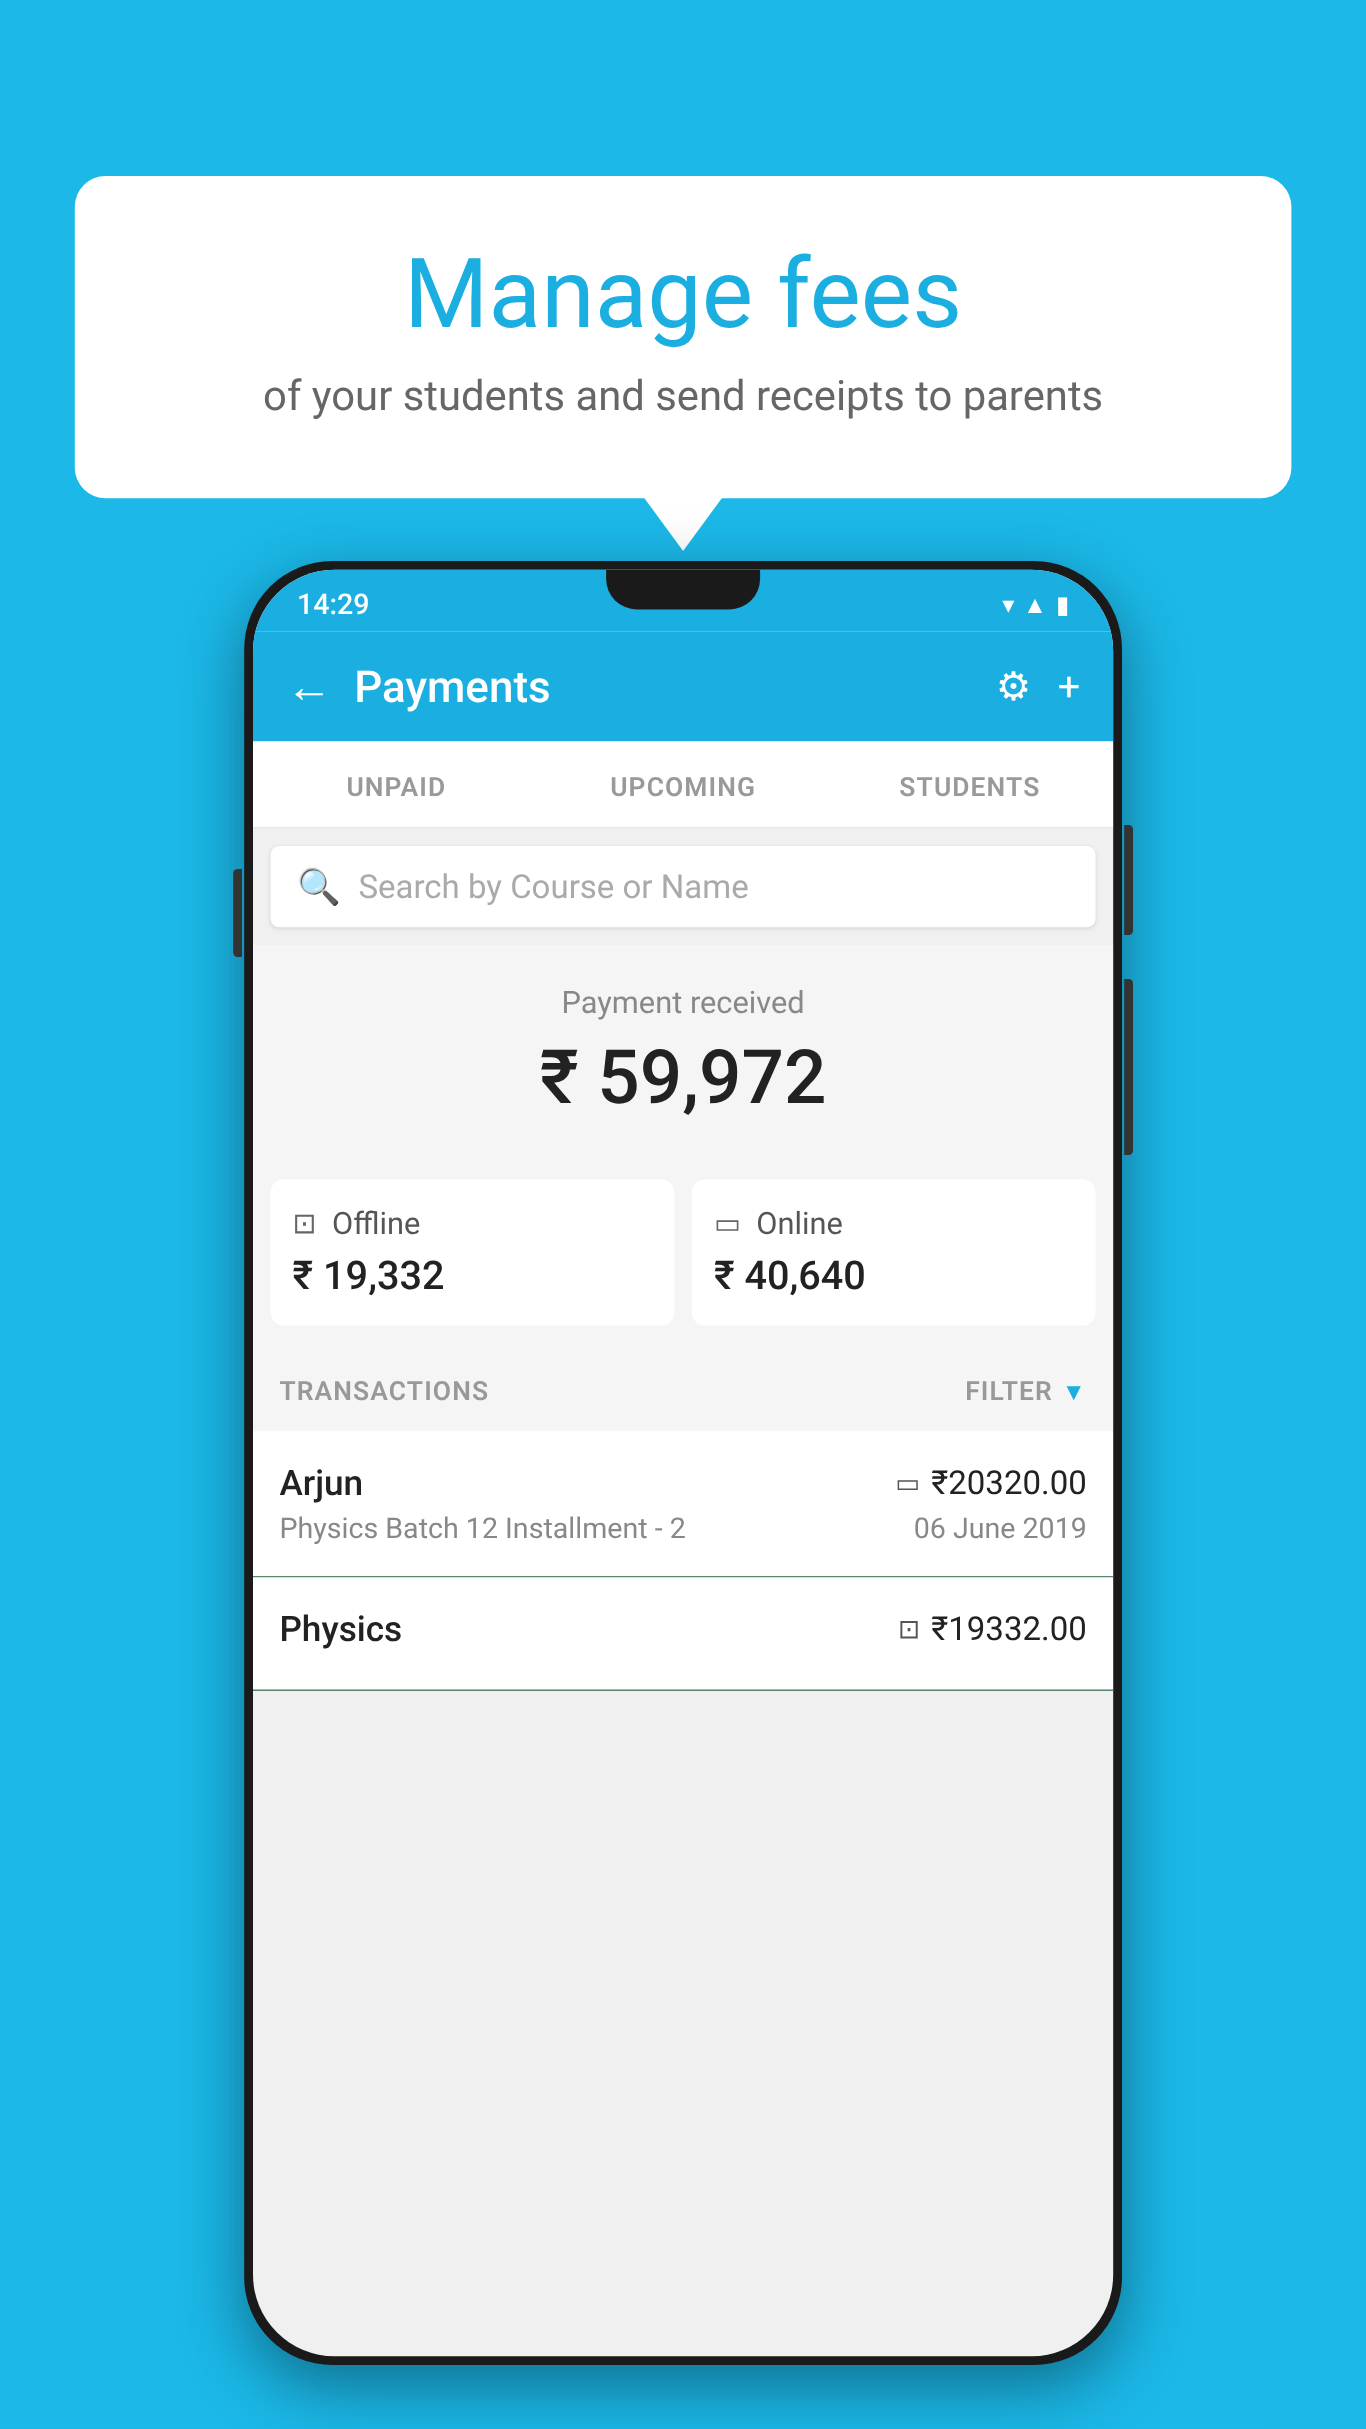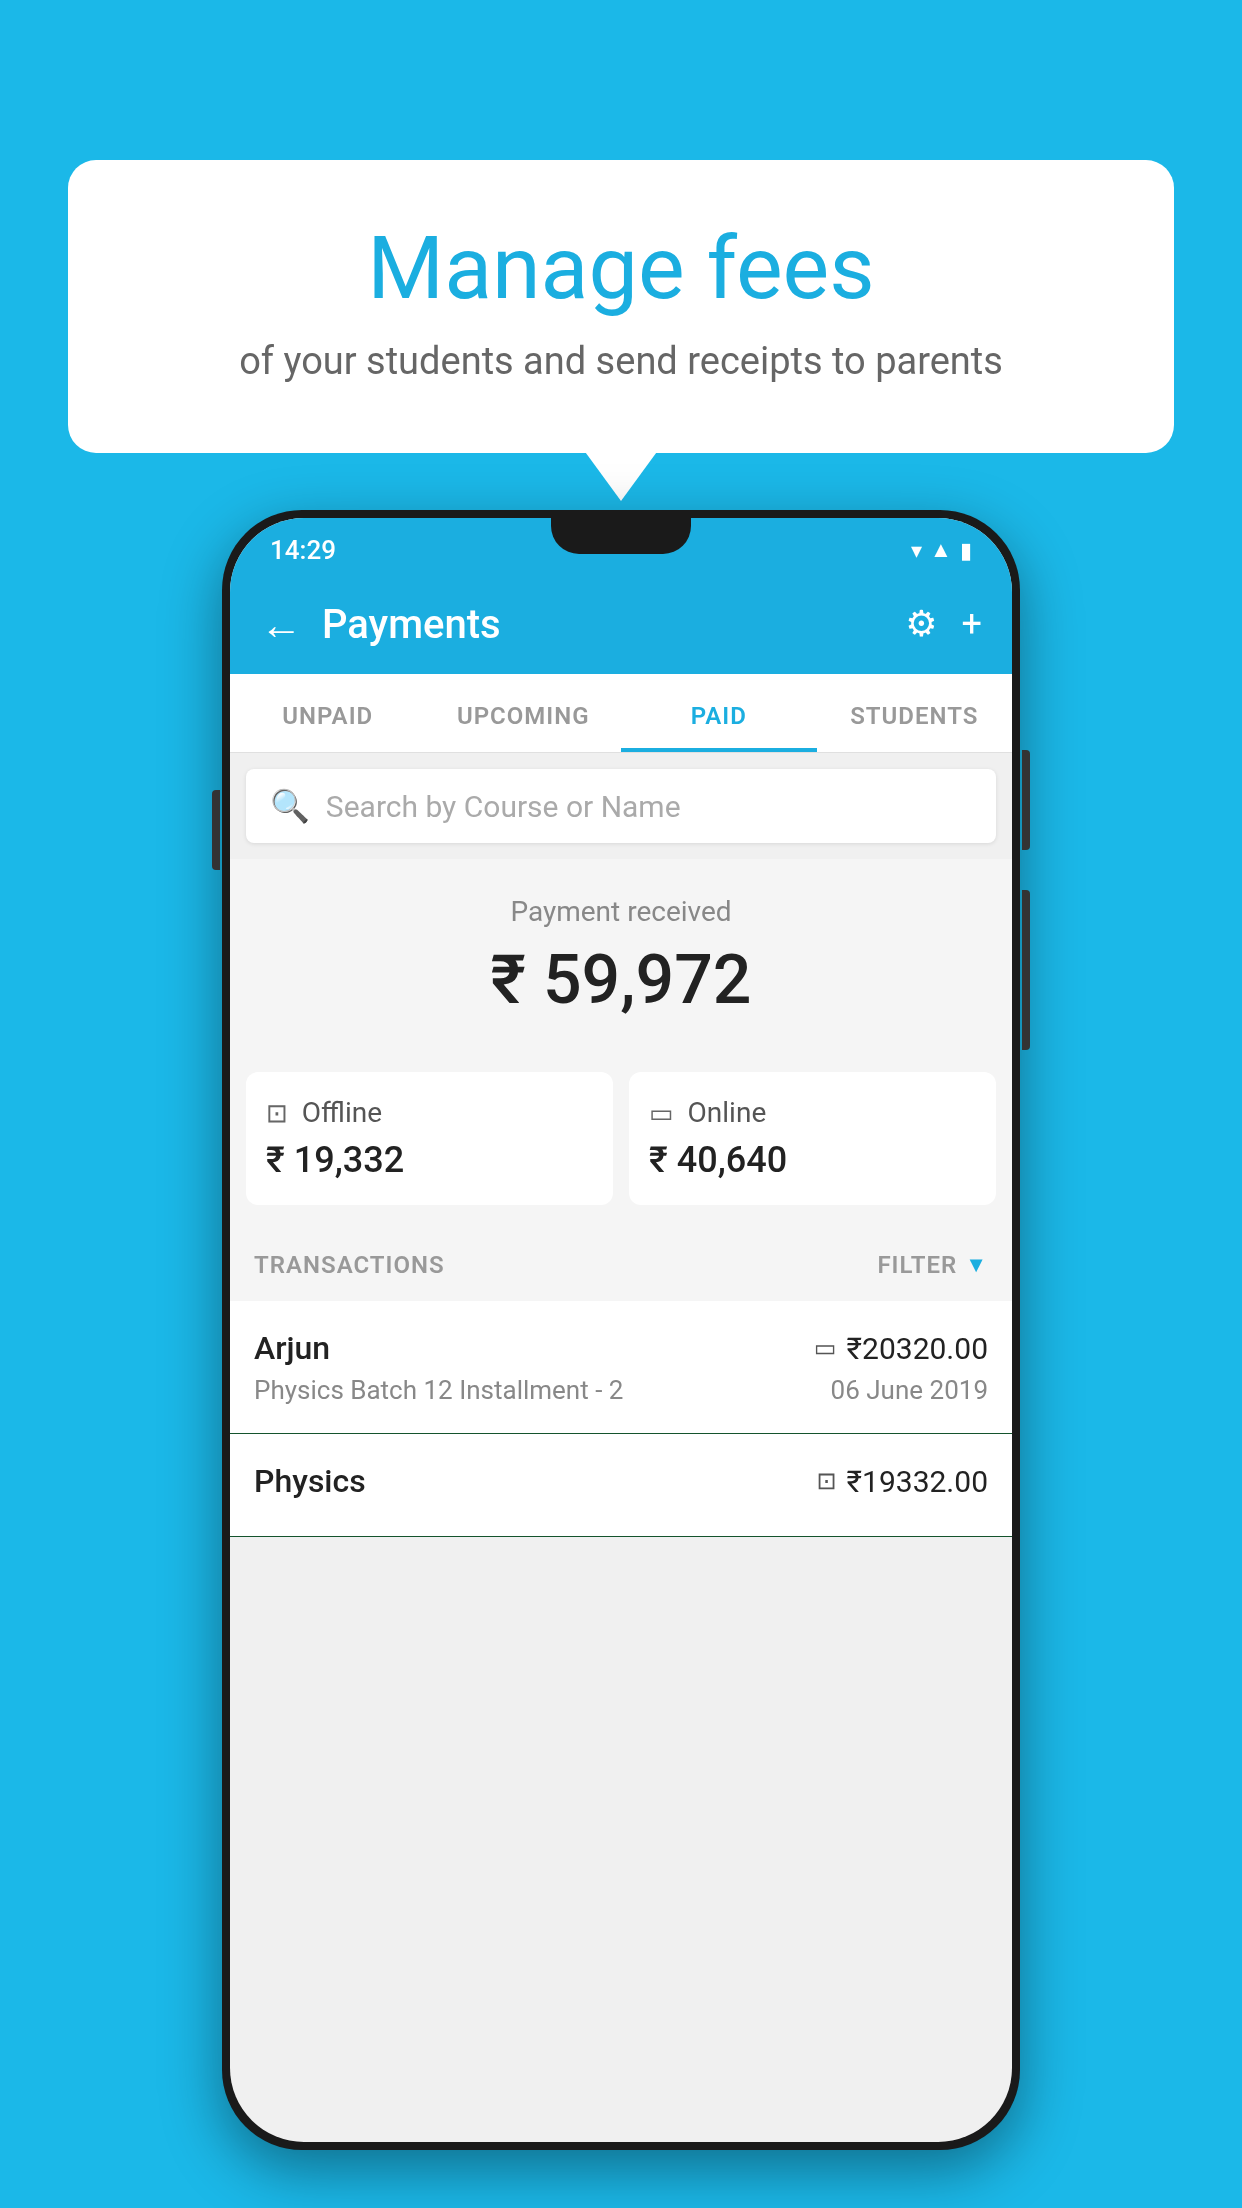--- a/index.html
+++ b/index.html
@@ -257,21 +257,21 @@
       background: #f5f5f5;
     }
     .transactions-label {
       font-size: 24px;
       color: #999;
       font-weight: 600;
       letter-spacing: 1px;
     }
     .filter-label {
       display: flex;
-      align-items: center;
+      align-items: flex-end;
       gap: 8px;
       font-size: 24px;
       color: #999;
       font-weight: 600;
       letter-spacing: 1px;
       cursor: pointer;
       margin-left: 32px;
     }
     .filter-icon-triangle {
       color: #1baee0;
@@ -387,21 +387,20 @@
       <span class="app-bar-title">Payments</span>
       <div class="app-bar-icons">
         <span class="app-bar-icon">⚙</span>
         <span class="app-bar-icon">+</span>
       </div>
     </div>
 
     <div class="tabs-bar">
       <div class="tab-item">UNPAID</div>
       <div class="tab-item">UPCOMING</div>
-      <div class="tab-item active">PAID</div>
       <div class="tab-item">STUDENTS</div>
     </div>
 
     <div class="search-container">
       <span class="search-icon-el">🔍</span>
       <span class="search-placeholder">Search by Course or Name</span>
     </div>
 
     <div class="payment-received-section">
       <div class="payment-received-label">Payment received</div>

